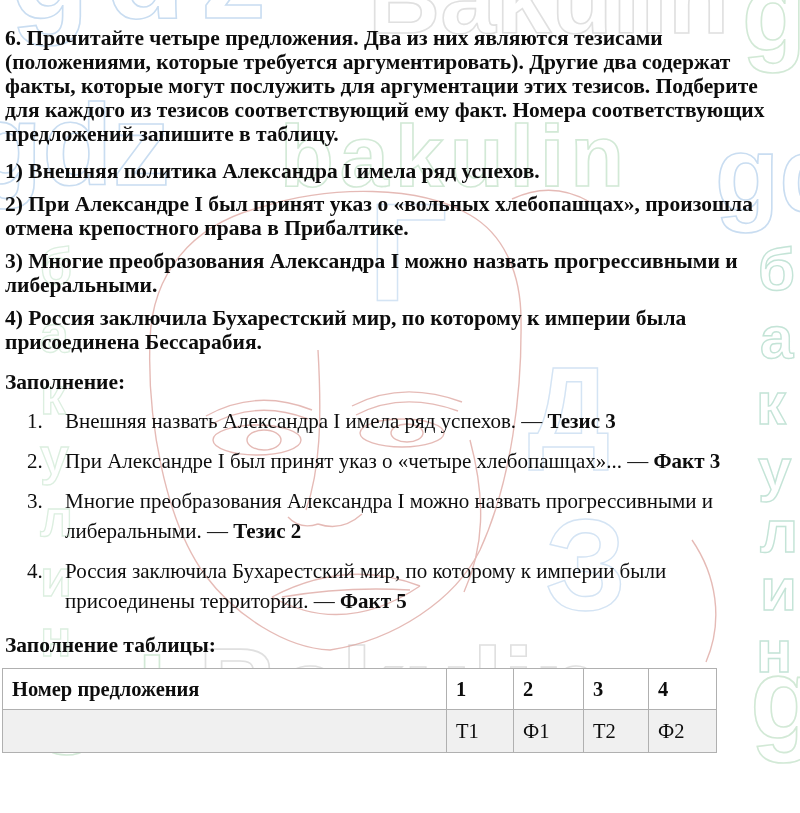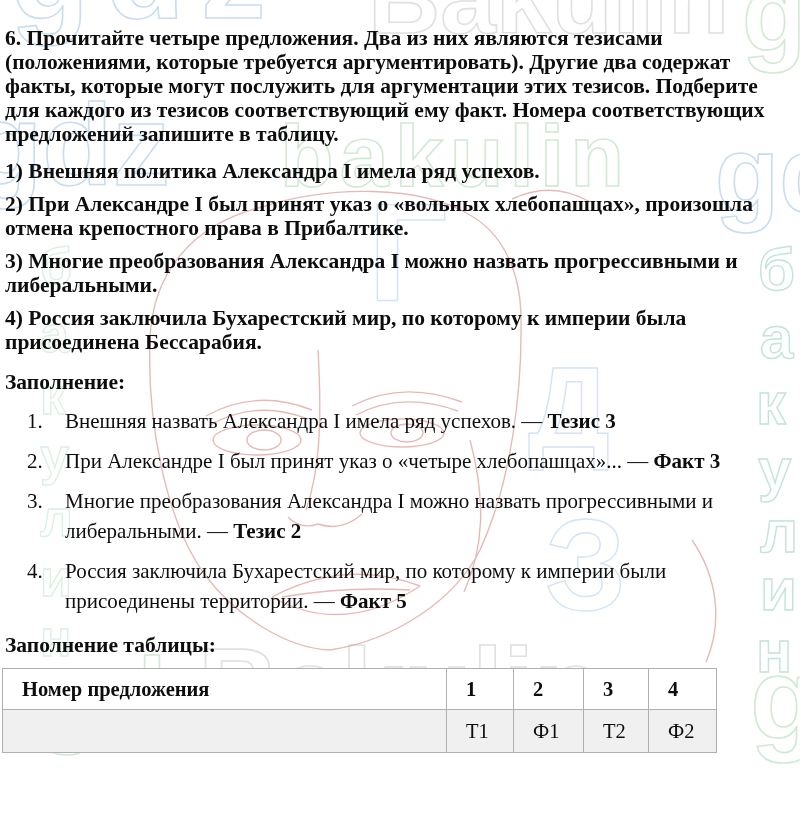--- a/index.html
+++ b/index.html
@@ -36,21 +36,21 @@
     padding-left:60px;position:relative;max-width:795px;box-sizing:border-box;
   }
   ol.answers .num{position:absolute;left:22px;top:0;}
   ol.answers .tag{font-weight:bold;}
   .tablehead{font-weight:bold;font-size:21.5px;line-height:30px;margin:14px 0 8px 0;}
   table.answer-table{
     border-collapse:collapse;table-layout:fixed;width:714px;margin-left:-3px;
     font-size:20.5px;
   }
   table.answer-table td{
-    border:1px solid #b0b0b0;padding:0 0 0 19px;vertical-align:middle;overflow:hidden;
+    border:1px solid #b0b0b0;padding:0 0 0 9px;vertical-align:middle;overflow:hidden;
   }
   tr.hdr td{height:40px;font-weight:bold;background:#ffffff;}
   tr.vals td{height:42px;background:#f0f0f0;}
 </style>
 </head>
 <body>
 
 <div class="wm-layer" aria-hidden="true">
   <div class="wm wm-blue" style="left:10px;  top:-92px; font-size:130px; letter-spacing:16px;">gdz</div>
   <div class="wm wm-gray" style="left:368px; top:-52px; font-size:100px;">Bakulin</div>

